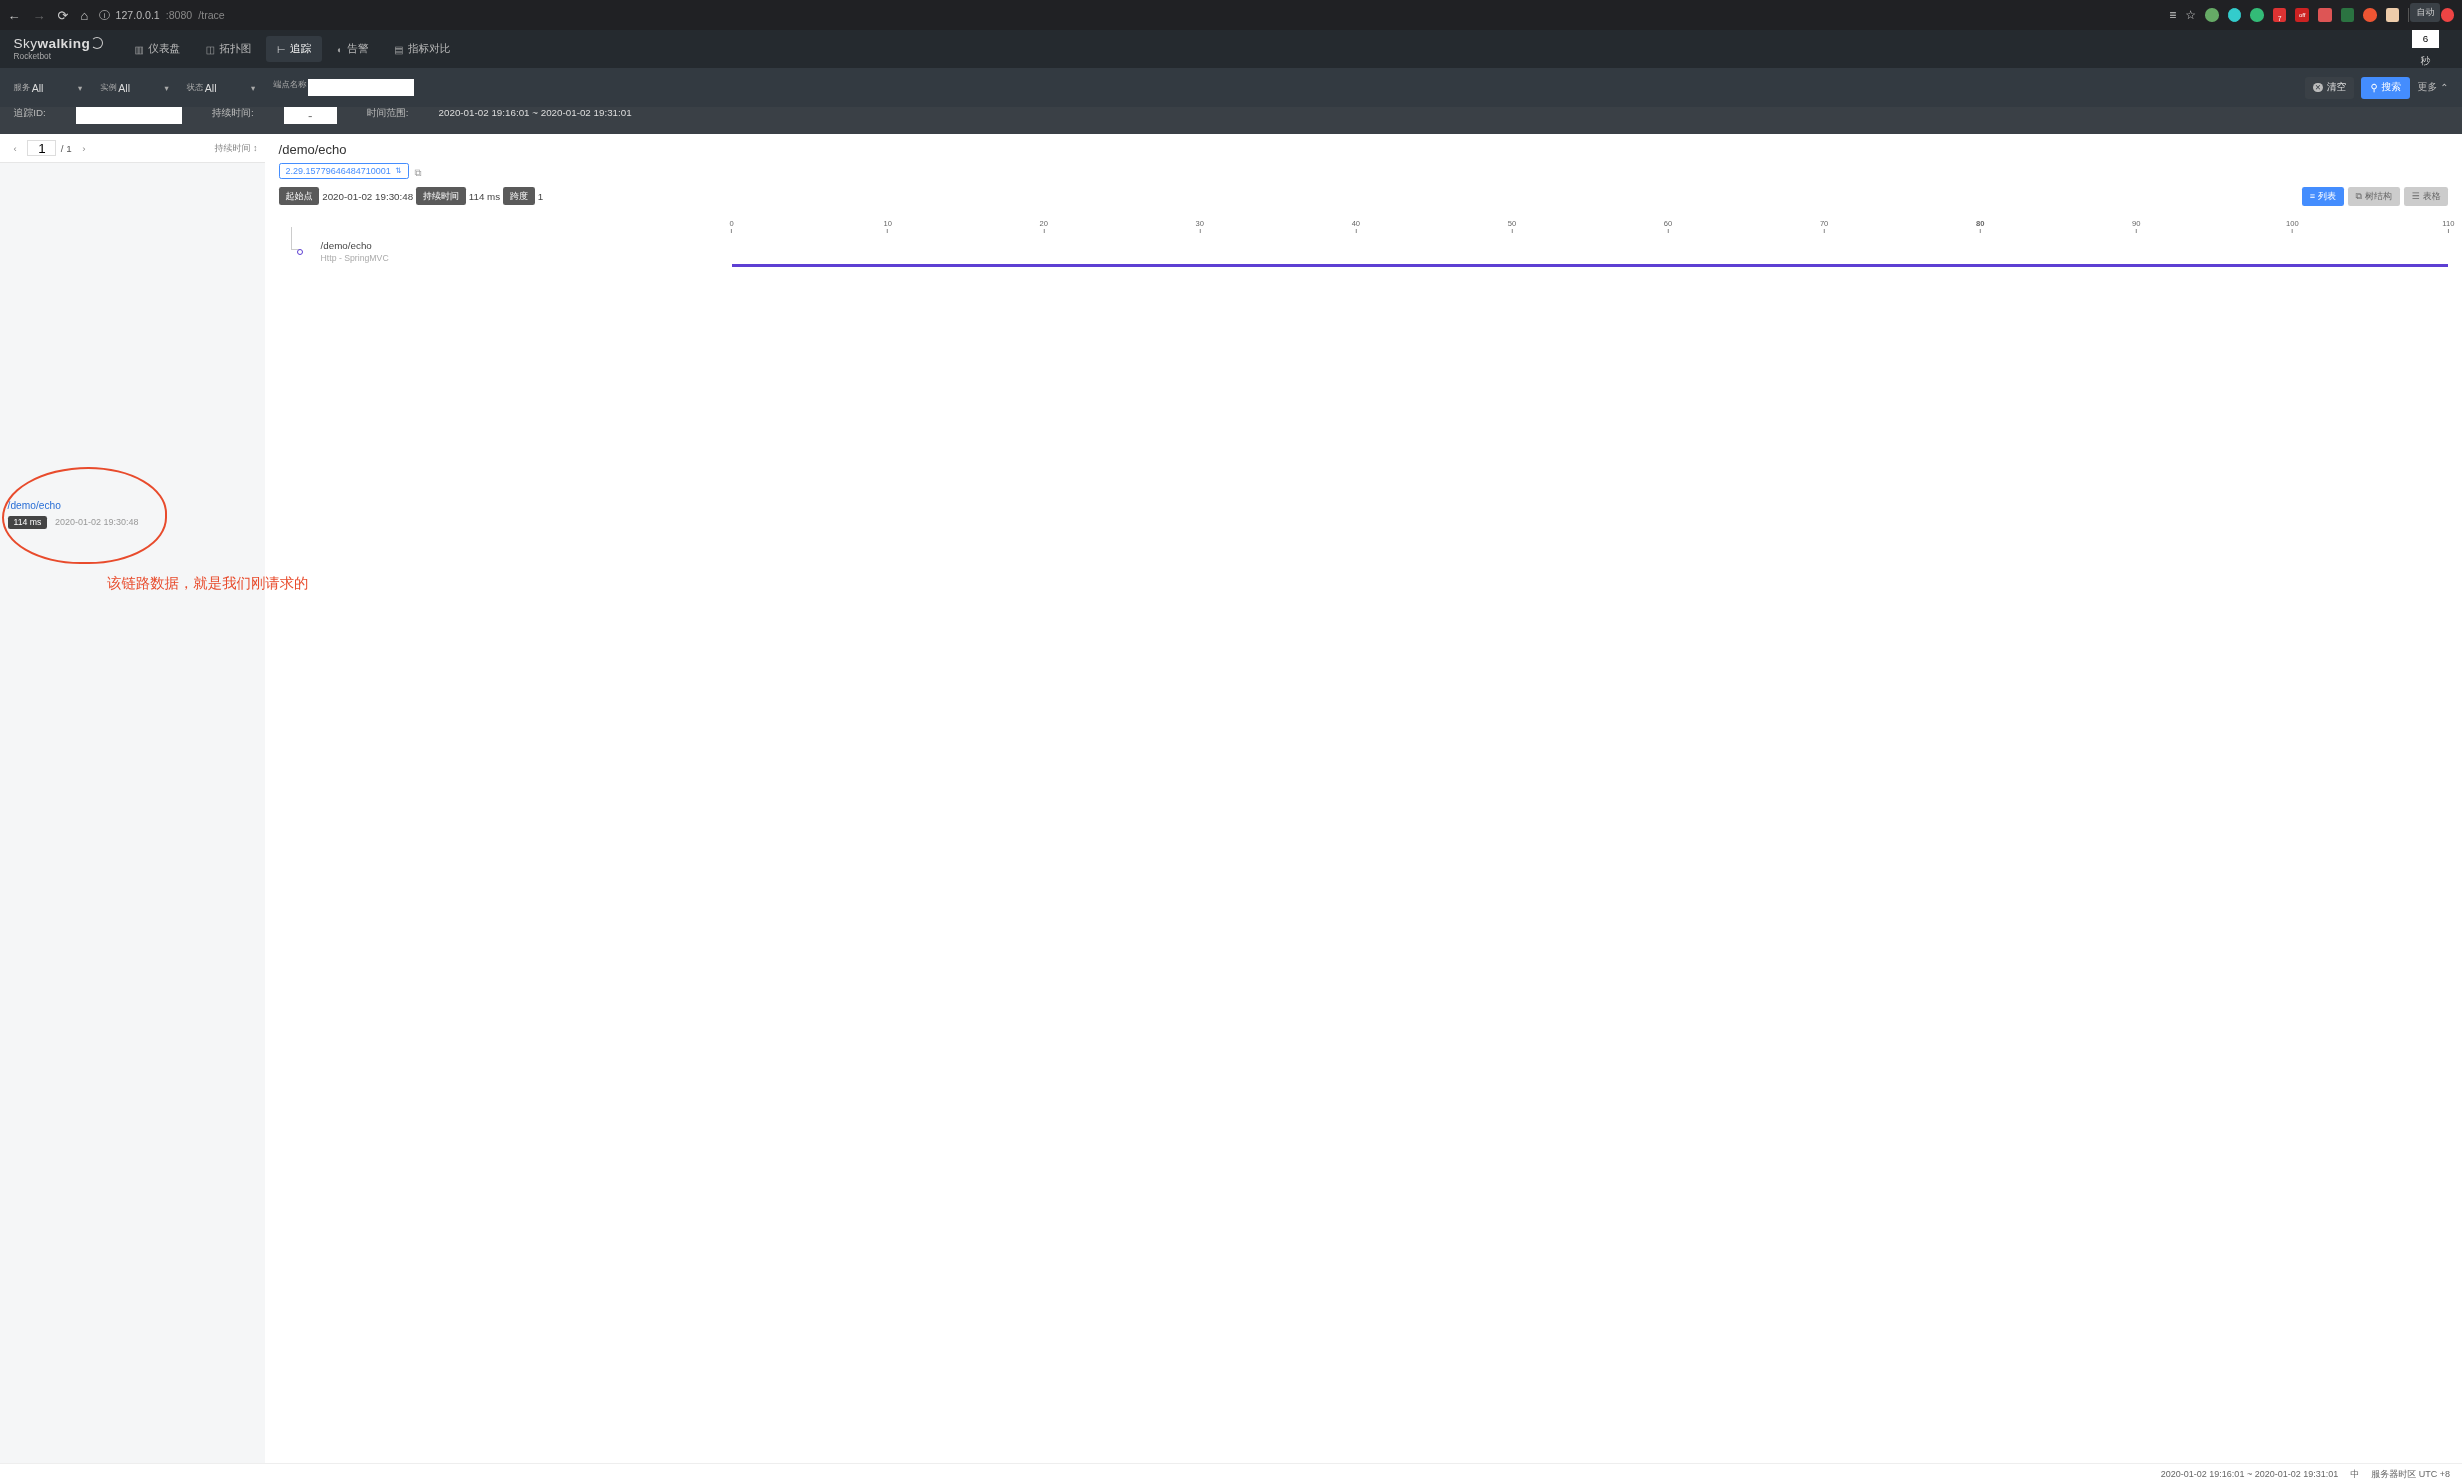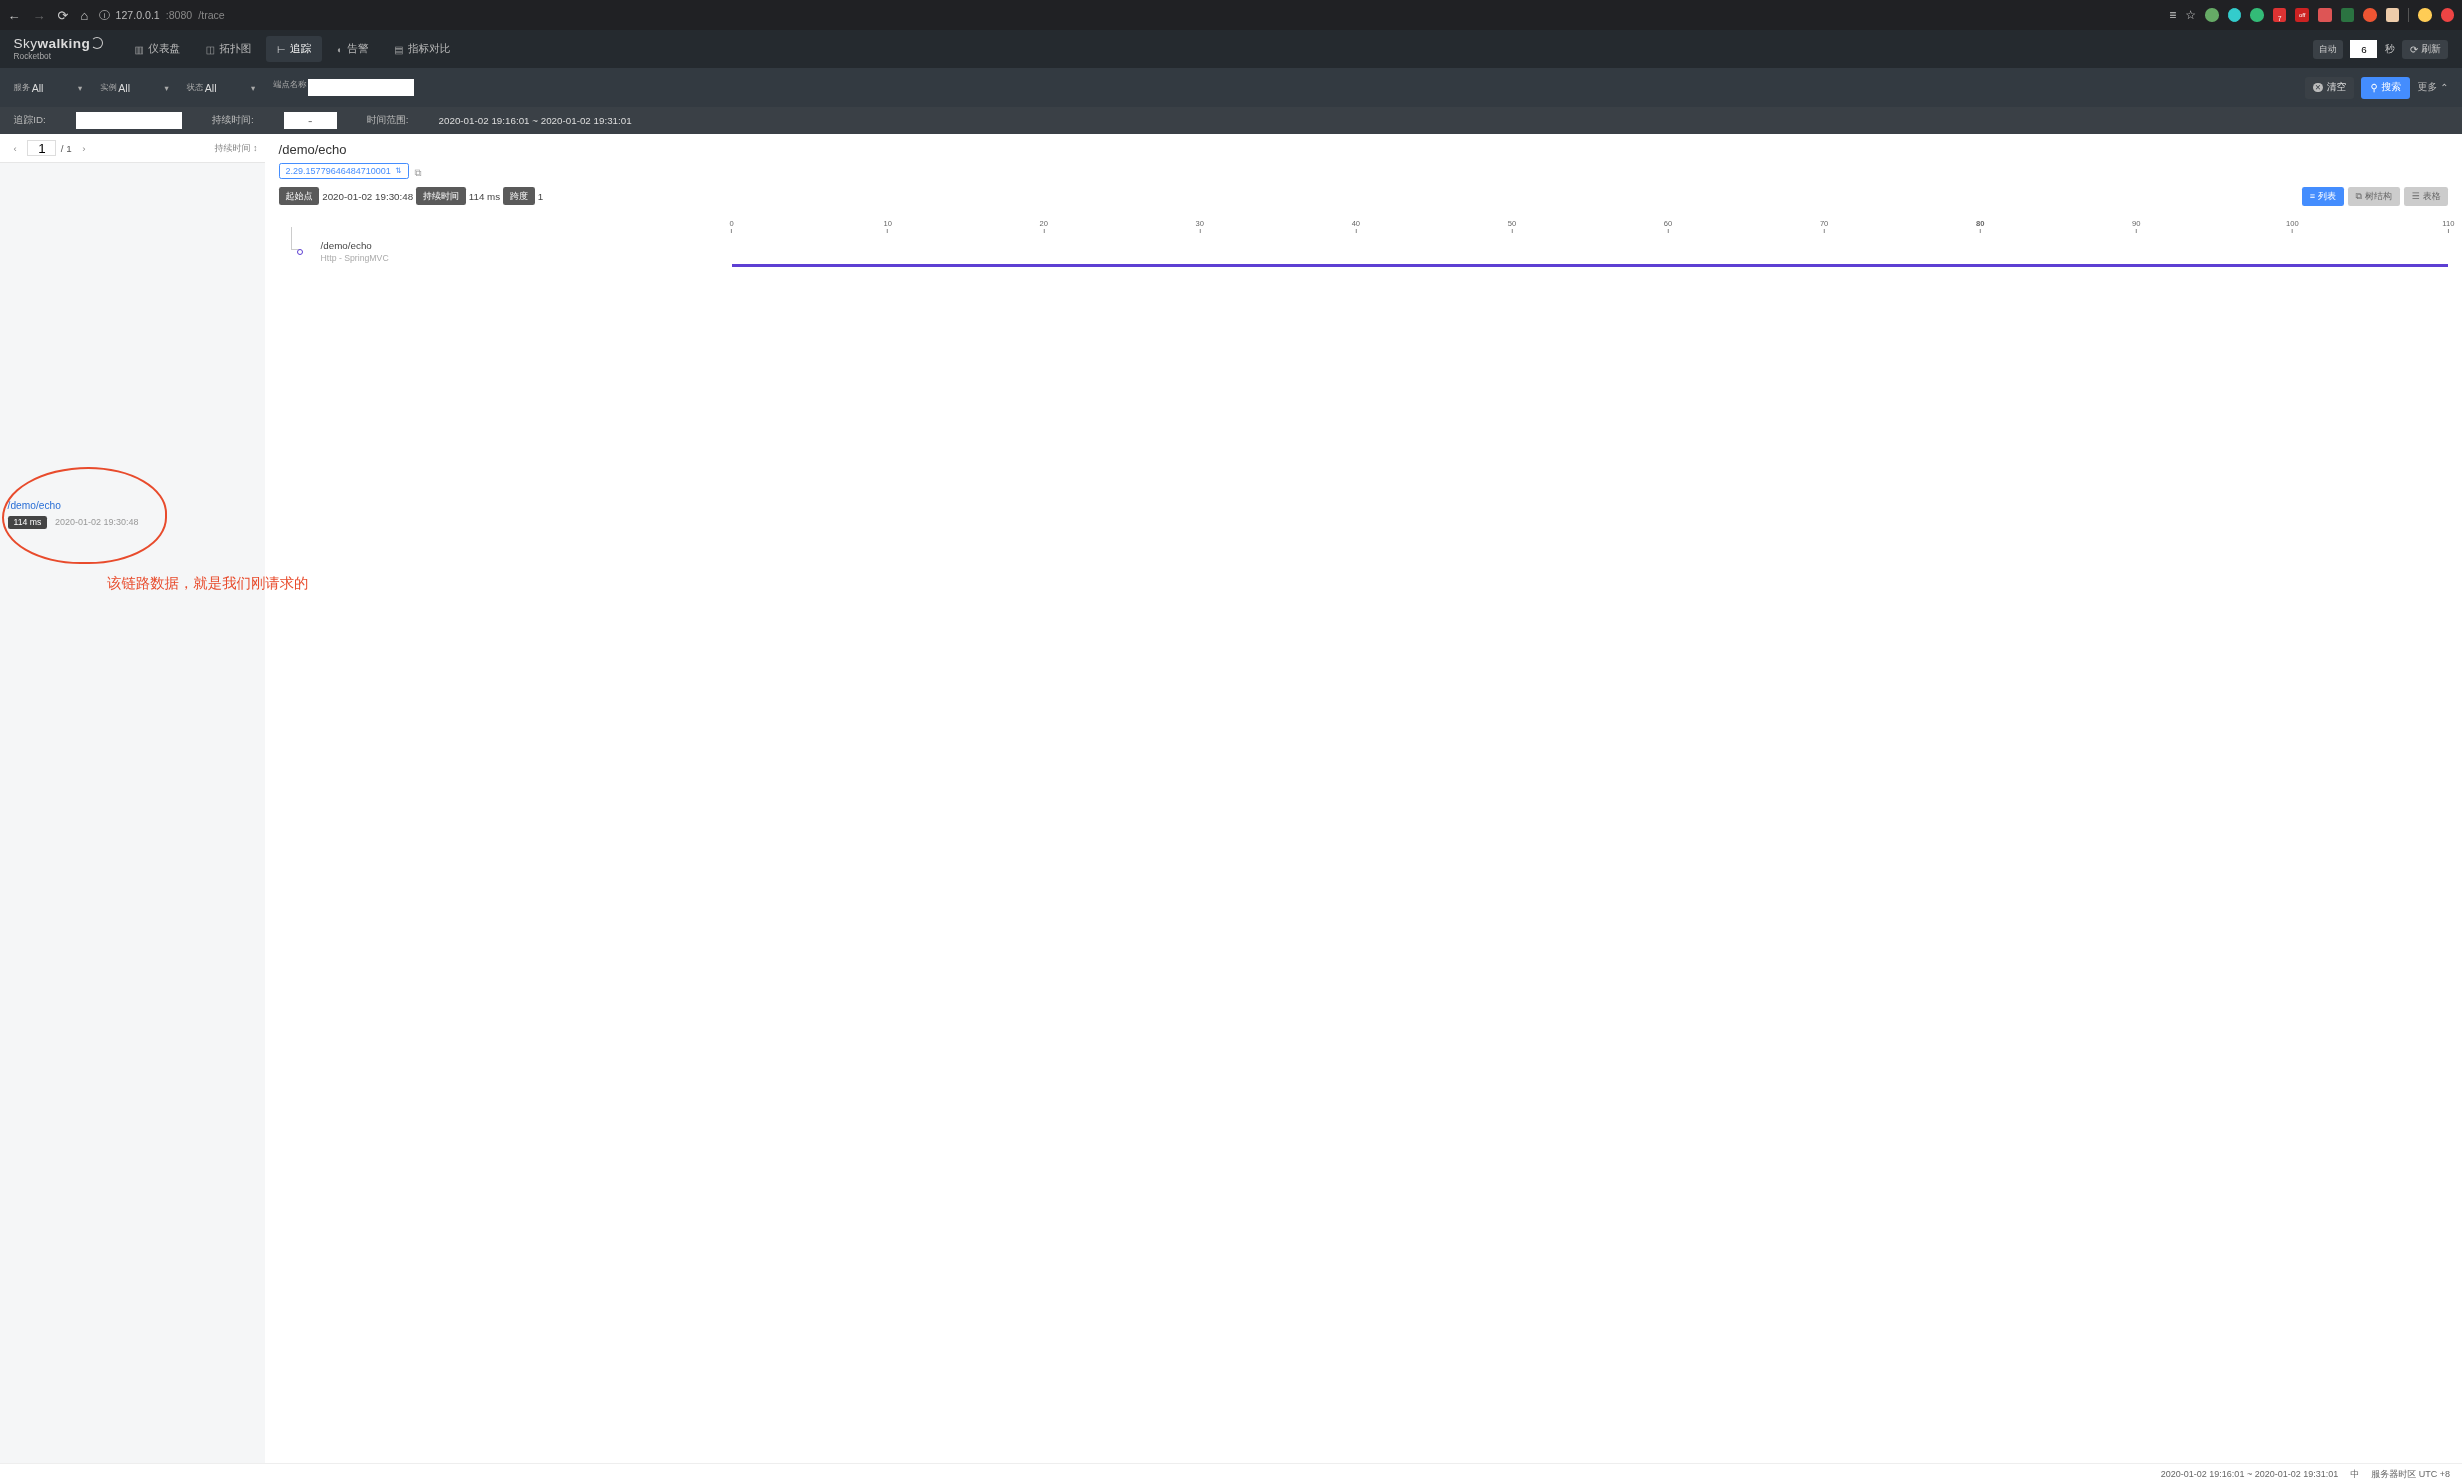--- a/index.html
+++ b/index.html
@@ -19,40 +19,40 @@
   
   .app-header { background: #252a2f; height: 38px; display: flex; align-items: center; padding: 0 13.6px; color: #ddd; }
   .app-logo { display: flex; flex-direction: column; line-height: 1; margin-right: 21px; }
   .app-logo .logo-main { font-size: 13.6px; font-weight: 400; letter-spacing: 0.4px; }
   .app-logo .logo-main b { font-weight: 700; }
   .app-logo .logo-sub { font-size: 8.3px; color: #aaa; margin-top: 1.5px; }
   .app-nav { display: flex; gap: 4.5px; }
   .app-nav .nav-item { padding: 6px 10.6px; color: #bbb; border-radius: 3px; display: flex; align-items: center; gap: 4.5px; cursor: pointer; font-size: 10.6px; }
   .app-nav .nav-item.active { background: #333a41; color: #fff; }
   .app-nav .nav-item .mi { font-size: 9.8px; opacity: .8; }
-  .header-right { margin-left: auto; display: flex; align-items: center; gap: 7.6px; color: #ccc; }
+  .header-right { margin-left: auto; display: flex; align-items: center; gap: 7.6px; color: #ccc; flex-direction: column; }
   .header-right .auto { background: #3a4046; padding: 3px 6px; border-radius: 3px; font-size: 9px; }
   .header-right input { width: 27px; height: 18px; border: none; text-align: center; font-size: 9.8px; background: #fff; }
   .header-right .sec { font-size: 9.8px; }
   .header-right .refresh { background: #3a4046; padding: 3px 7.6px; border-radius: 3px; display:flex; align-items:center; gap:3px; cursor:pointer; }
 
   
   .filter-bar { background: #333a41; height: 39px; display: flex; align-items: center; padding: 0 13.6px; gap: 18px; }
   .filter-group { display: flex; flex-direction: row; gap: 1.5px; }
   .filter-group .fg-label { font-size: 8.3px; color: #aaa; }
   .filter-group .fg-control { display: flex; align-items: center; gap: 4.5px; color: #ddd; font-size: 10.6px; }
   .filter-group .fg-control .chev { color: #aaa; font-size: 8.3px; margin-left: 30px; }
   .filter-group input { height: 16.6px; width: 106px; border: none; background: #fff; padding: 0 4.5px; }
   .filter-right { margin-left: auto; display: flex; align-items: center; gap: 7.6px; }
   .btn-clear { background: #3a4046; color: #ddd; padding: 4.5px 7.6px; border-radius: 3px; display:flex; align-items:center; gap:3.8px; cursor:pointer; }
   .btn-search { background: #448dfe; color: #fff; padding: 4.5px 9px; border-radius: 3px; display:flex; align-items:center; gap:3.8px; cursor:pointer; }
   .more { color: #bbb; display:flex; align-items:center; gap:3px; cursor:pointer; }
 
   
-  .filter-bar2 { background: #3a4046; height: 27px; display: flex; align-items: center; padding: 0 13.6px; gap: 30px; color: #bbb; font-size: 9.8px; }
+  .filter-bar2 { background: #3a4046; height: 27px; display: flex; align-items: flex-start; padding: 0 13.6px; gap: 30px; color: #bbb; font-size: 9.8px; }
   .filter-bar2 input { height: 16.6px; width: 106px; border: none; background:#fff; padding:0 4.5px; }
   .filter-bar2 .dash { width: 53px; text-align:center; color:#888; }
 
   
   .main { flex: 1; display: flex; background: #fff; color: #333; position: relative; overflow: hidden; }
 
   
   .left { width: 265px; background: #f5f6f7; display:flex; flex-direction:column; position:relative; }
   .left-top { height: 29px; display: flex; align-items: center; padding: 0 7.6px; gap: 4.5px; border-bottom: 0.8px solid #e6e6e6; color:#555; background:#fff; }
   .left-top .page-arrow { padding: 1.5px 6px; cursor:pointer; color:#888; }

